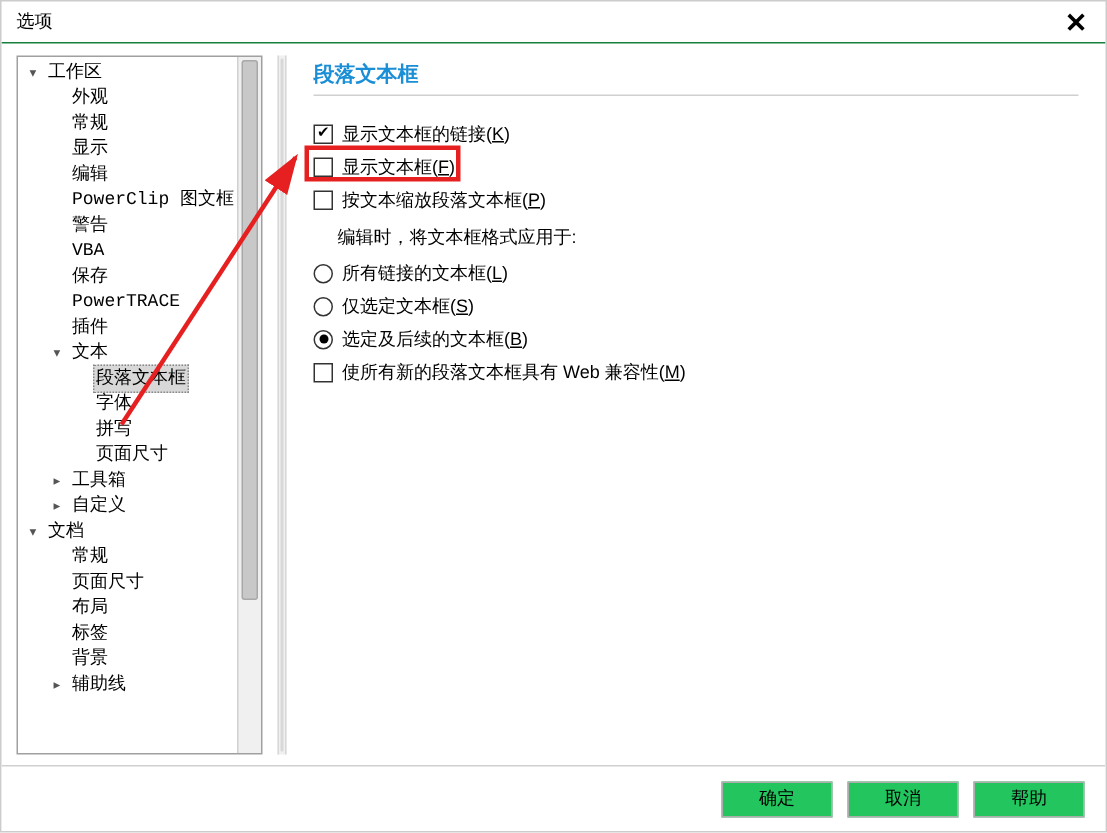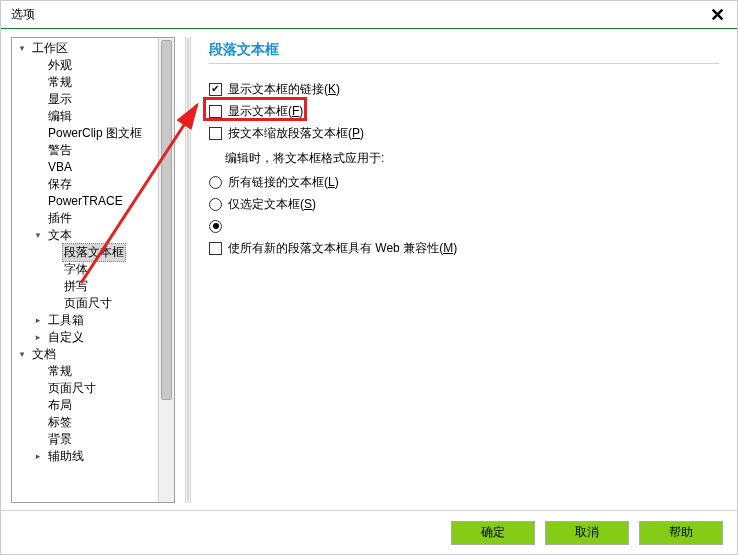--- a/index.html
+++ b/index.html
@@ -58,21 +58,21 @@
   }
   .toggle {
     width: 12px;
     text-align: center;
     font-size: 9px;
     color: #555;
     margin-right: 2px;
     display: inline-block;
   }
   .toggle.blank { color: transparent; }
-  .lbl { padding: 0 2px; }
+  .lbl { padding: 0 2px; font-family: Liberation Mono, monospace; }
   .lbl.selected { background: #d8d8d8; border: 1px dotted #888; padding: 0 1px; }
   .lv0 { padding-left: 4px; }
   .lv1 { padding-left: 20px; }
   .lv2 { padding-left: 36px; }
   .tree-scroll {
     position: absolute;
     right: 0; top: 0; bottom: 0;
     width: 16px;
     background: #f0f0f0;
     border-left: 1px solid #d0d0d0;
@@ -139,23 +139,23 @@
     height: 44px;
     border-top: 1px solid #d0d0d0;
     display: flex;
     justify-content: flex-end;
     align-items: center;
     padding-right: 14px;
     gap: 10px;
     background: #fff;
   }
   .btn {
-    width: 84px; height: 24px;
+    width: 74px; height: 24px;
     border: 1px solid #adadad;
-    background: #84cc16;
+    background: #22c55e;
     font-size: 12px;
     display: inline-flex; align-items: center; justify-content: center;
   }
 </style>
 </head>
 <body>
 
 <div class="titlebar">
   <span class="title">选项</span>
   <span class="close">✕</span>
@@ -355,20 +355,21 @@
       <span><span>所有链接的文本框(</span><span class="u">L</span><span>)</span></span>
     </div>
     <div class="row">
       <span class="rd"></span>
       <span><span>仅选定文本框(</span><span class="u">S</span><span>)</span></span>
     </div>
     <div class="row">
       <span class="rd">
           <span class="dot"></span>
         </span>
+      <span><span>选定及后续的文本框(</span><span class="u">B</span><span>)</span></span>
     </div>
 
     <div class="row" style="margin-top:0;">
       <span class="cb"></span>
       <span><span>使所有新的段落文本框具有 Web 兼容性(</span><span class="u">M</span><span>)</span></span>
     </div>
 
   </div>
 </div>
 

